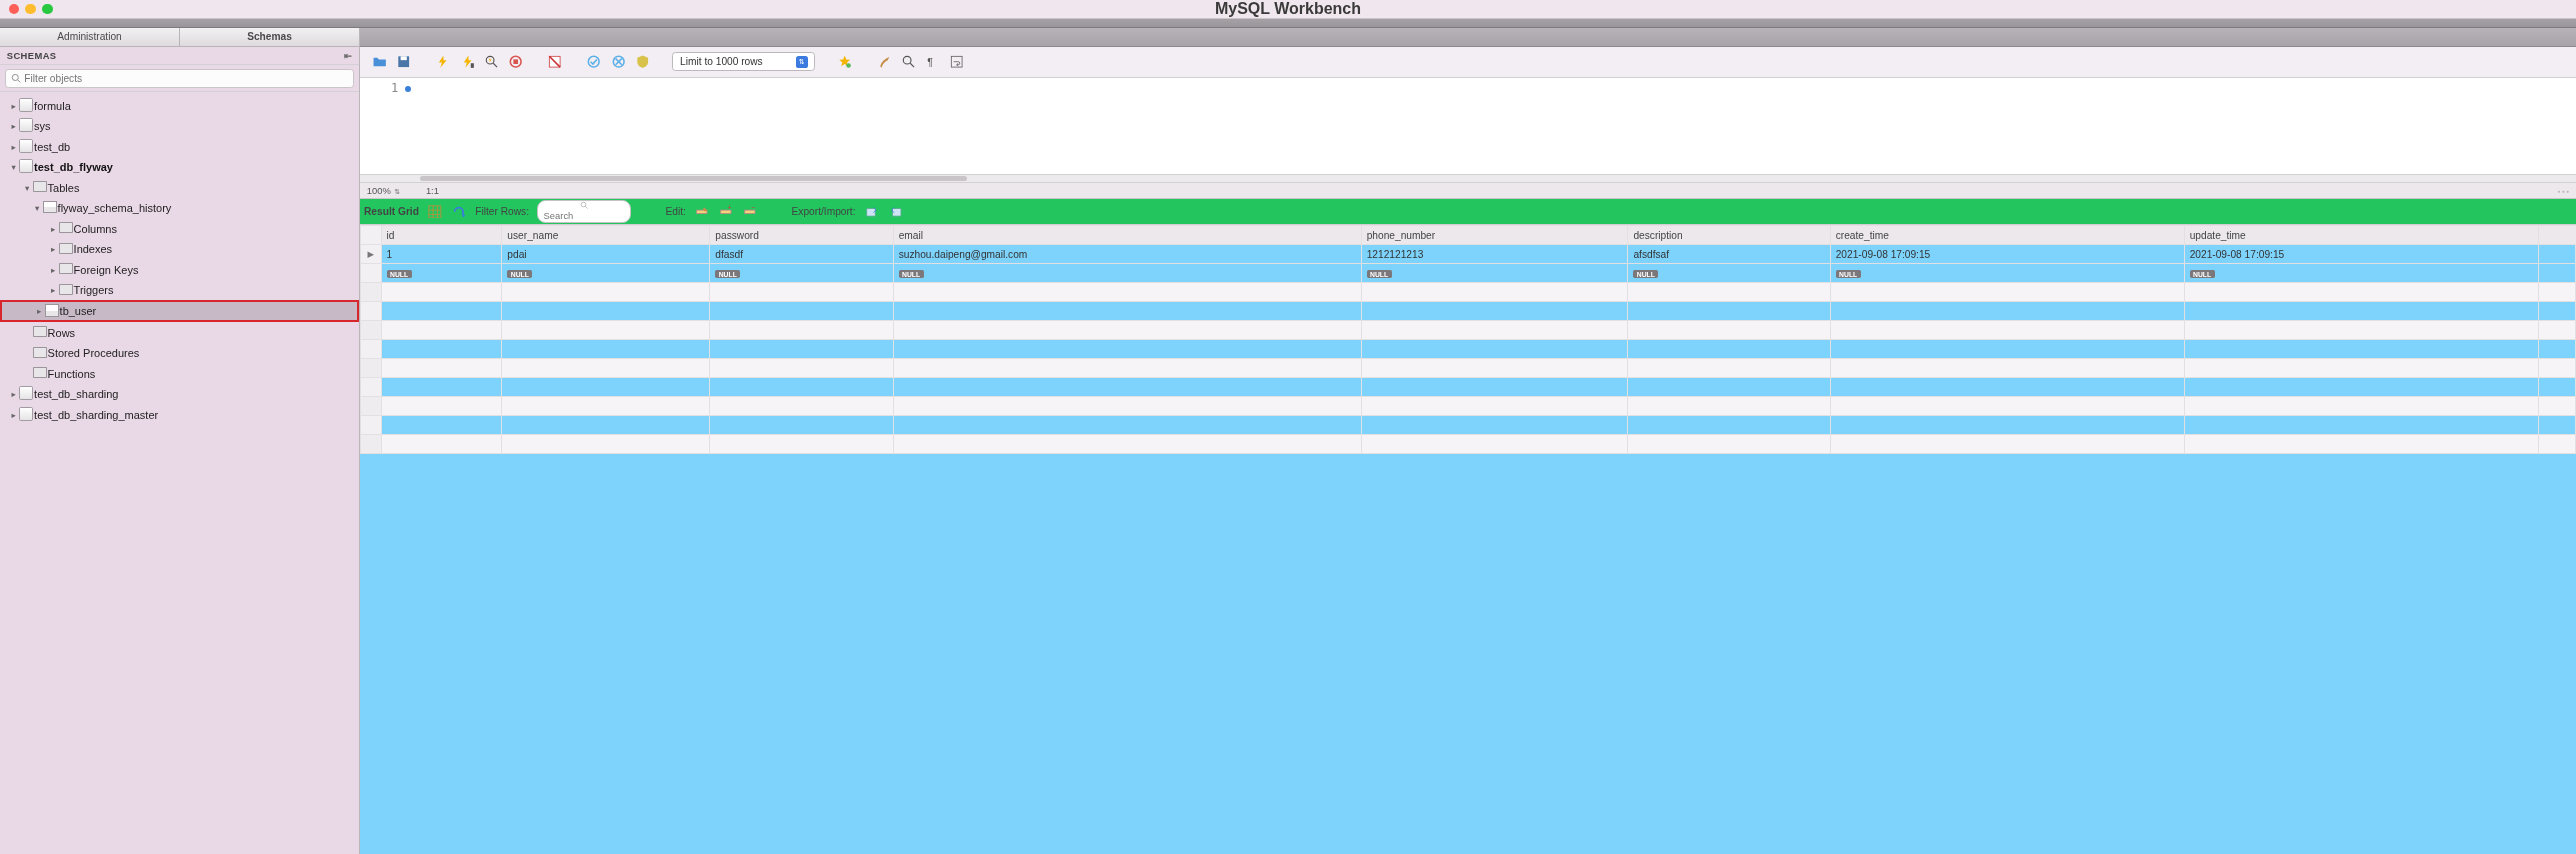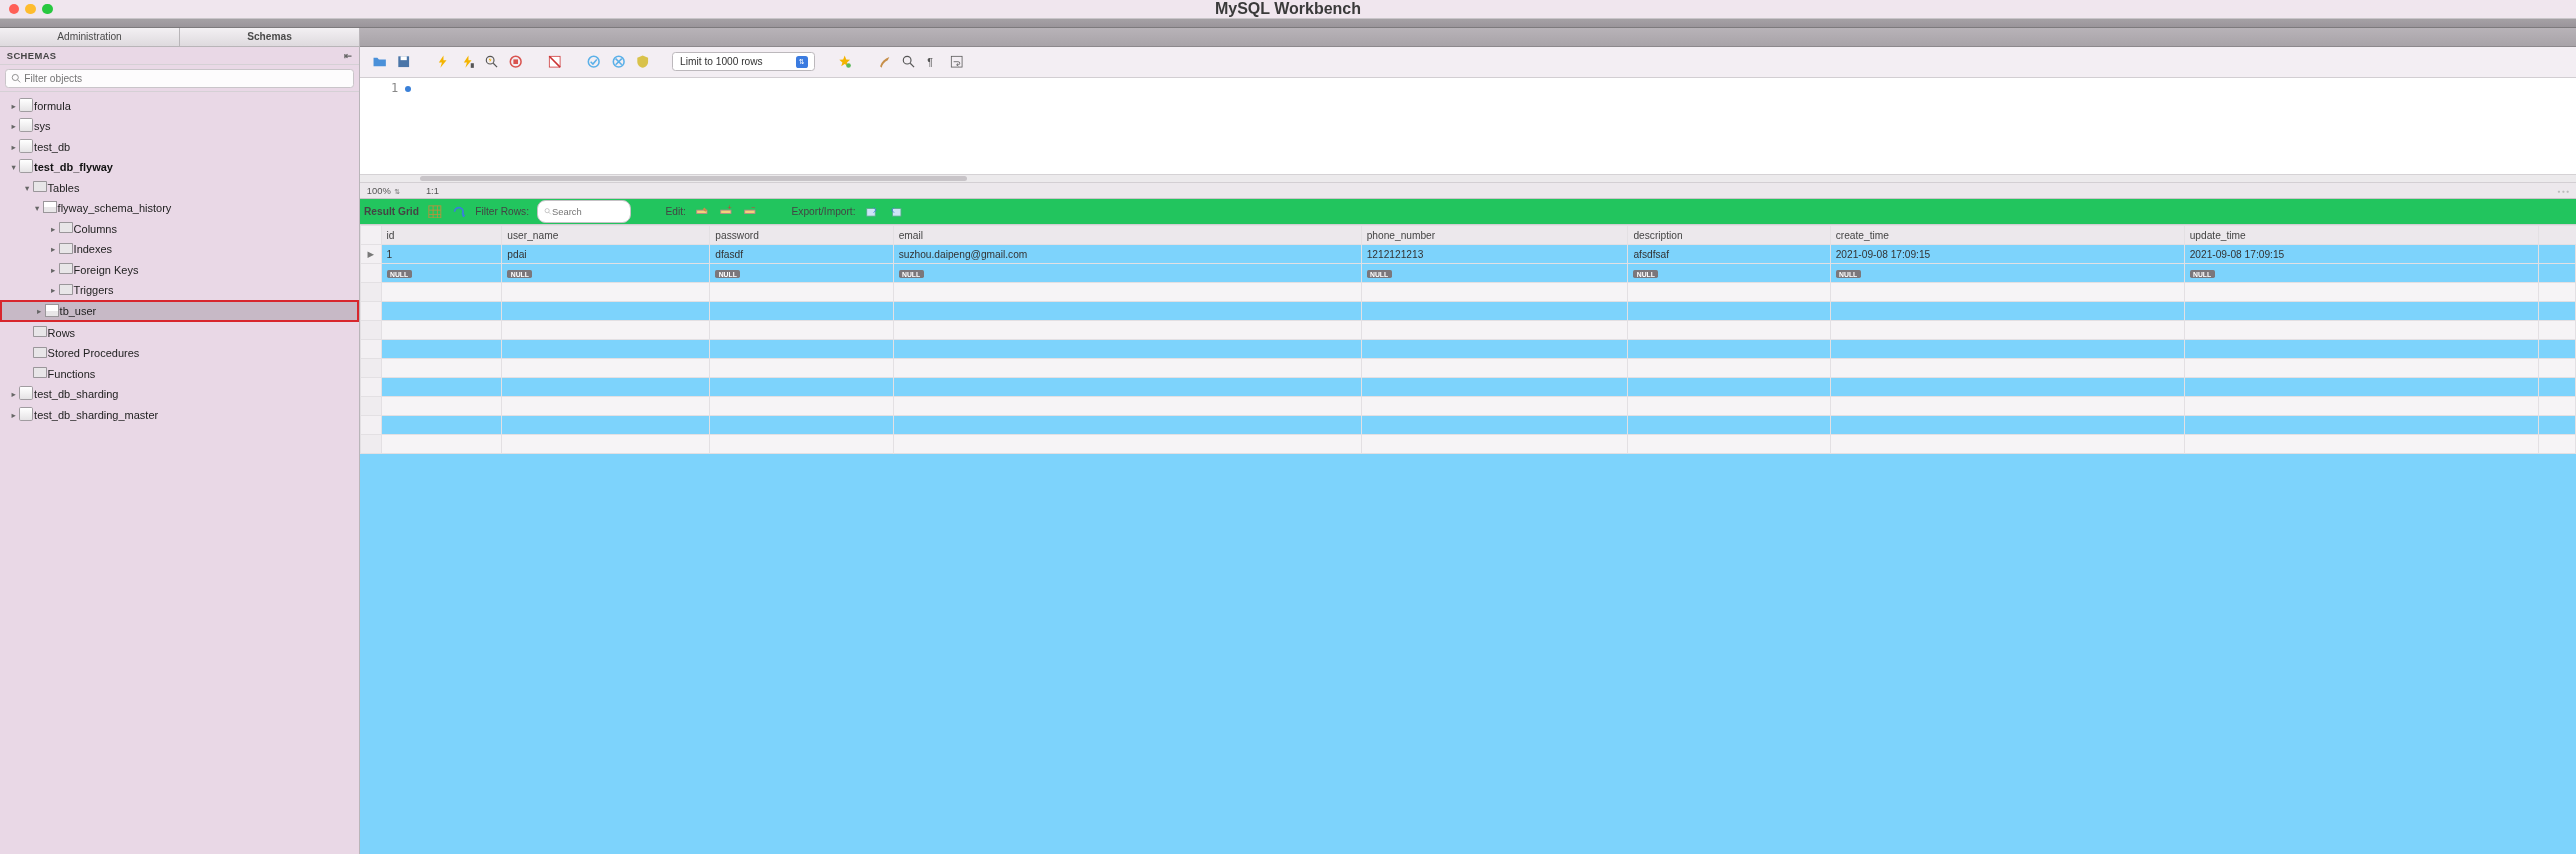--- a/index.html
+++ b/index.html
@@ -227,21 +227,21 @@
     align-items: center;
     gap: 8.5px;
     padding: 0 4px;
     background: #22c55e;
     border-bottom: 0.9px solid #d2ced2;
     font-size: 10.2px;
     color:#444;
   }
   .result-toolbar .label { font-weight: 600; }
   .result-search {
-    display:flex;align-items:center;border:0.9px solid #c5c1c5;border-radius:8.5px;height:23px;padding:0 5.1px;background:#fff;width:94px;
+    display:flex;align-items:center;border:0.9px solid #c5c1c5;border-radius:8.5px;height:23px;padding:0 5.1px;background:#fff;width:94px;flex-direction:column;
   }
   .result-search input{border:none;outline:none;font-size:9.4px;width:100%;}
   .mini-ico{width:15.4px;height:15.4px;display:inline-flex;align-items:center;justify-content:center;}
 
   .grid {
     flex:1;
     background:#7dd3fc;
     overflow:auto;
   }
   table.rg {

